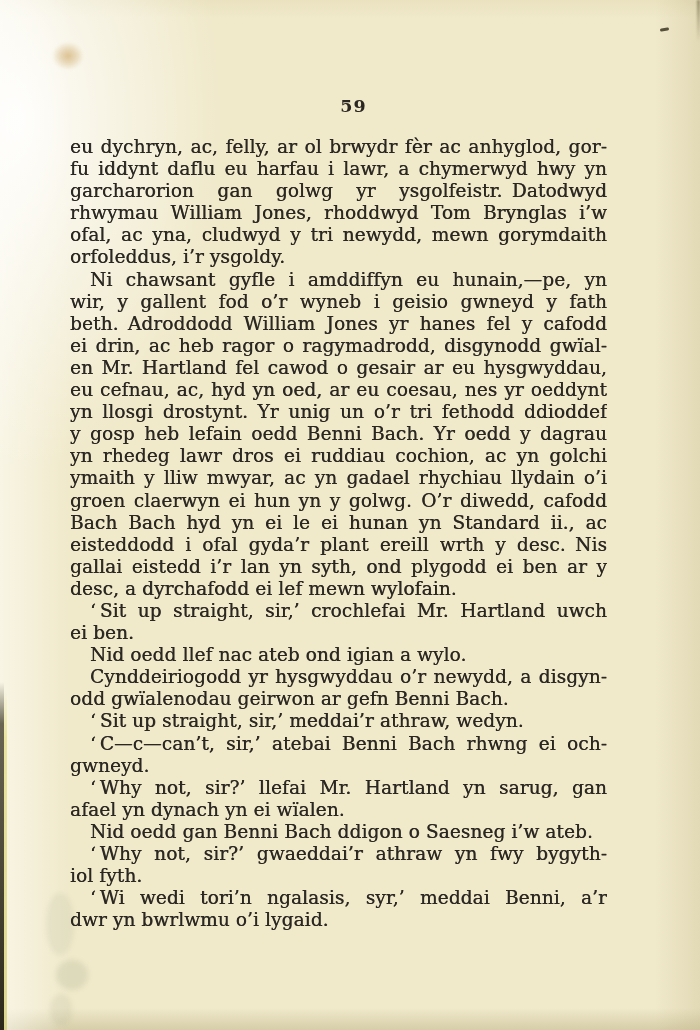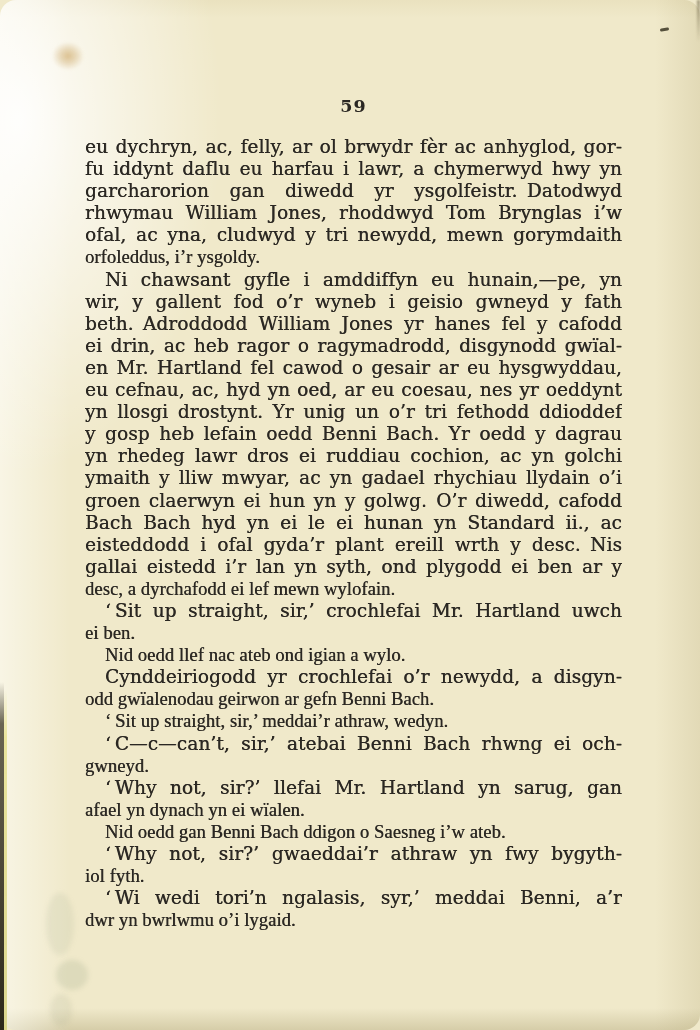--- a/index.html
+++ b/index.html
@@ -10,38 +10,37 @@
   }
   .page {
     position: absolute; inset: 0;
     background-color: #f0e9ca;
     background-image:
       radial-gradient(ellipse 300px 520px at 18px 120px, rgba(255,255,255,0.92), rgba(255,255,255,0) 68%),
       linear-gradient(to right, rgba(255,255,250,0.55), rgba(255,255,250,0) 70px),
       linear-gradient(to left, rgba(176,162,112,0.22), rgba(176,162,112,0) 45px),
       linear-gradient(to top, rgba(158,146,98,0.32), rgba(158,146,98,0) 22px),
       linear-gradient(to bottom, rgba(212,200,152,0.22), rgba(212,200,152,0) 18px);
-    border-radius: 16px;
   }
   .pageno {
     position: absolute; left: 85px; top: 96px; width: 537px;
     text-align: center; font-size: 17.5px; font-weight: 700;
     color: #2a2722; letter-spacing: 1px;
   }
   .textblock {
-    position: absolute; left: 85px; top: 136px; width: 537px;
+    position: absolute; left: 70px; top: 136px; width: 537px;
     color: #2a2722;
     font-size: 18.5px; line-height: 22.1px; letter-spacing: 0.1px;
     text-shadow: 0.35px 0 0 rgba(42,39,34,0.85);
   }
   .line {
     height: 22.1px; overflow: hidden; white-space: nowrap;
     text-align: justify; text-align-last: justify;
   }
-  .line.end { text-align: left; text-align-last: left; font-family: Liberation Serif, serif; }
+  .line.end { text-align: left; text-align-last: left; }
   .line.ind { text-indent: 20px; }
   
   .stain {
     position: absolute; left: 52px; top: 42px; width: 32px; height: 28px;
     border-radius: 50%;
     background: radial-gradient(closest-side, rgba(189,139,54,0.50), rgba(189,139,54,0.25) 55%, rgba(189,139,54,0) 100%);
     filter: blur(1.5px);
   }
   .gutter-dark {
     position: absolute; left: 0; top: 682px; width: 4px; height: 348px;
@@ -77,21 +76,21 @@
   <div class="smudge s2"></div>
   <div class="smudge s3"></div>
   <div class="gutter-dark"></div>
   <div class="gutter-light"></div>
 
   <div class="pageno">59</div>
 
   <div class="textblock">
     <div class="line">eu dychryn, ac, felly, ar ol brwydr fèr ac anhyglod, gor-</div>
     <div class="line">fu iddynt daflu eu harfau i lawr, a chymerwyd hwy yn</div>
-    <div class="line">garcharorion gan diwedd yr ysgolfeistr. Datodwyd</div>
+    <div class="line">garcharorion gan golwg yr ysgolfeistr. Datodwyd</div>
     <div class="line">rhwymau William Jones, rhoddwyd Tom Brynglas i’w</div>
     <div class="line">ofal, ac yna, cludwyd y tri newydd, mewn gorymdaith</div>
     <div class="line end">orfoleddus, i’r ysgoldy.</div>
     <div class="line ind">Ni chawsant gyfle i amddiffyn eu hunain,—pe, yn</div>
     <div class="line">wir, y gallent fod o’r wyneb i geisio gwneyd y fath</div>
     <div class="line">beth. Adroddodd William Jones yr hanes fel y cafodd</div>
     <div class="line">ei drin, ac heb ragor o ragymadrodd, disgynodd gwïal-</div>
     <div class="line">en Mr. Hartland fel cawod o gesair ar eu hysgwyddau,</div>
     <div class="line">eu cefnau, ac, hyd yn oed, ar eu coesau, nes yr oeddynt</div>
     <div class="line">yn llosgi drostynt. Yr unig un o’r tri fethodd ddioddef</div>
@@ -99,21 +98,21 @@
     <div class="line">yn rhedeg lawr dros ei ruddiau cochion, ac yn golchi</div>
     <div class="line">ymaith y lliw mwyar, ac yn gadael rhychiau llydain o’i</div>
     <div class="line">groen claerwyn ei hun yn y golwg. O’r diwedd, cafodd</div>
     <div class="line">Bach Bach hyd yn ei le ei hunan yn Standard ii., ac</div>
     <div class="line">eisteddodd i ofal gyda’r plant ereill wrth y desc. Nis</div>
     <div class="line">gallai eistedd i’r lan yn syth, ond plygodd ei ben ar y</div>
     <div class="line end">desc, a dyrchafodd ei lef mewn wylofain.</div>
     <div class="line ind">‘ Sit up straight, sir,’ crochlefai Mr. Hartland uwch</div>
     <div class="line end">ei ben.</div>
     <div class="line ind end">Nid oedd llef nac ateb ond igian a wylo.</div>
-    <div class="line ind">Cynddeiriogodd yr crochlefai o’r newydd, a disgyn-</div>
+    <div class="line ind">Cynddeiriogodd yr hysgwyddau o’r newydd, a disgyn-</div>
     <div class="line end">odd gwïalenodau geirwon ar gefn Benni Bach.</div>
     <div class="line ind end">‘ Sit up straight, sir,’ meddai’r athraw, wedyn.</div>
     <div class="line ind">‘ C—c—can’t, sir,’ atebai Benni Bach rhwng ei och-</div>
     <div class="line end">gwneyd.</div>
     <div class="line ind">‘ Why not, sir?’ llefai Mr. Hartland yn sarug, gan</div>
     <div class="line end">afael yn dynach yn ei wïalen.</div>
     <div class="line ind end">Nid oedd gan Benni Bach ddigon o Saesneg i’w ateb.</div>
     <div class="line ind">‘ Why not, sir?’ gwaeddai’r athraw yn fwy bygyth-</div>
     <div class="line end">iol fyth.</div>
     <div class="line ind">‘ Wi wedi tori’n ngalasis, syr,’ meddai Benni, a’r</div>

